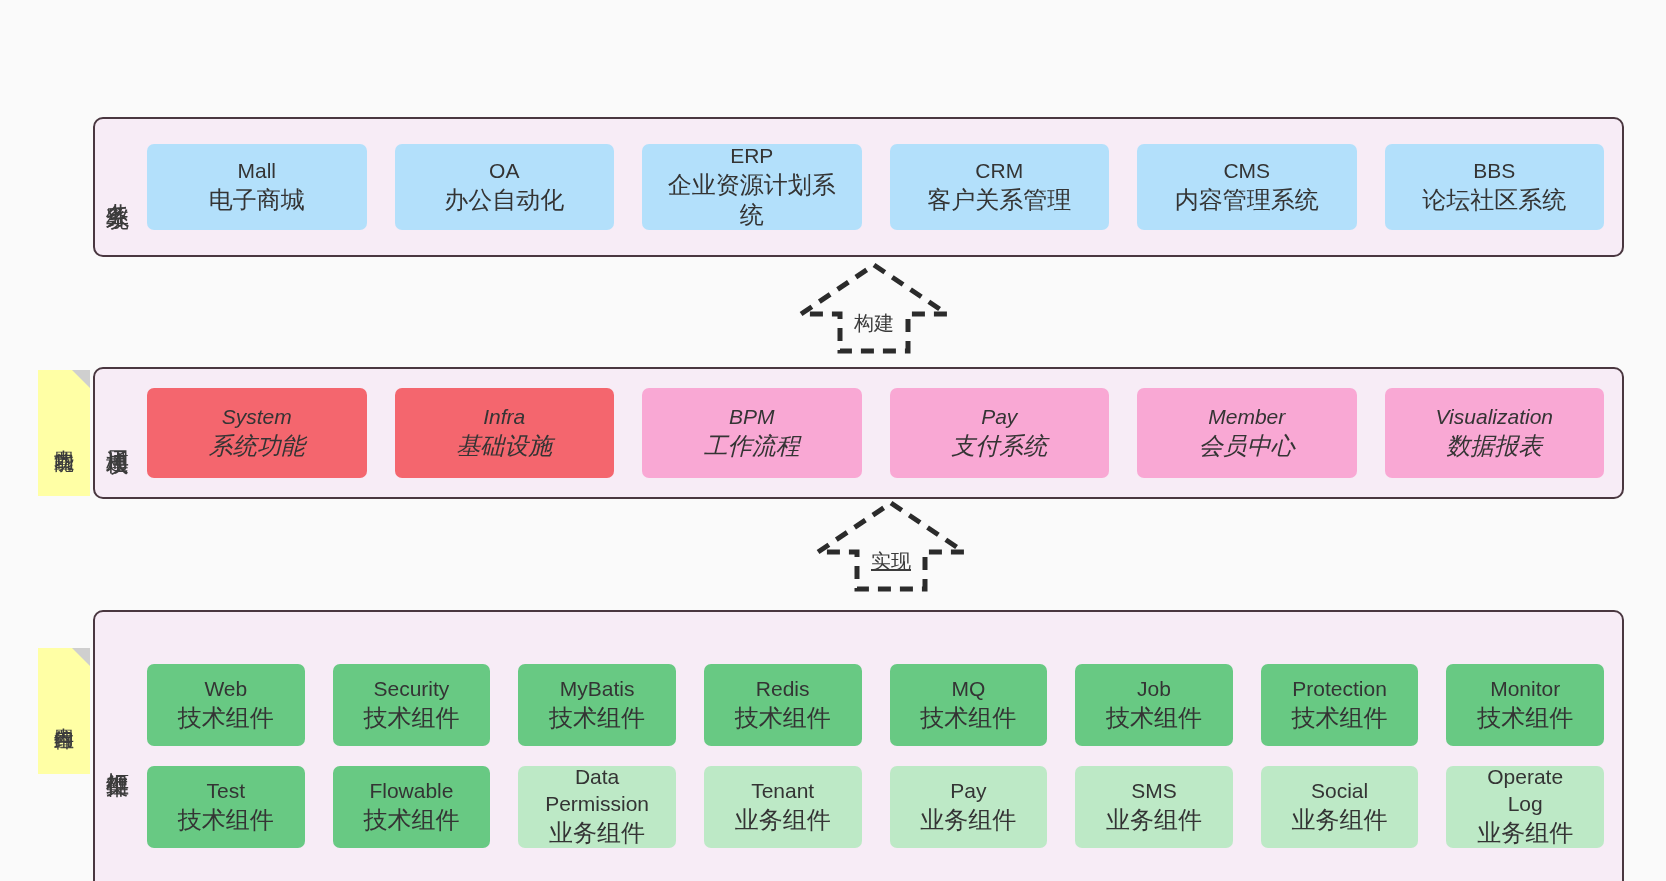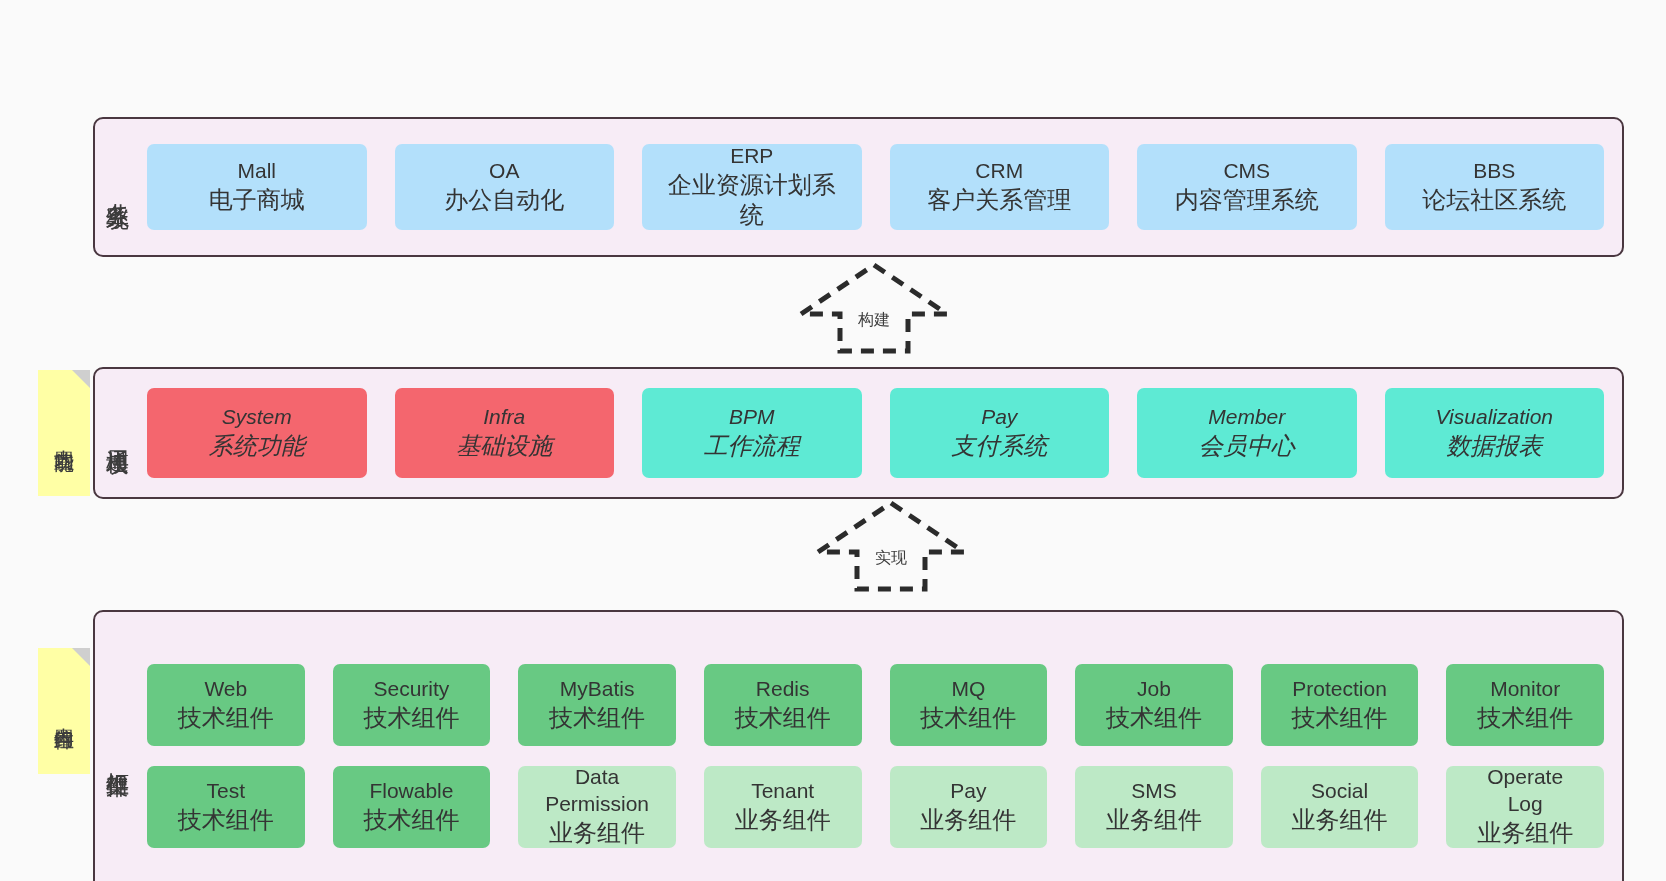--- a/index.html
+++ b/index.html
@@ -73,21 +73,21 @@
     line-height: 1.28;
     box-sizing: border-box;
     padding: 4px 24px;
   }
   .card .t1 { font-size: 21px; }
   .card .t2 { font-size: 24px; }
   .card .t1, .card .t2 { color: #343434; display: block; }
 
   .c-blue      { background: #b3e0fb; }
   .c-red       { background: #f4666e; }
-  .c-pink      { background: #5eead4; }
+  .c-pink      { background: #f9a8d4; }
   .c-green     { background: #68c983; }
   .c-lightgreen{ background: #bde9c6; }
 
   
   .h-biz  { height: 86px; }
   .h-mod  { height: 90px; font-style: italic; }
   .h-comp { height: 82px; }
 
   
   .note {
@@ -120,21 +120,21 @@
   
   .connector {
     position: absolute;
     z-index: 2;
   }
   .connector svg { display: block; overflow: visible; }
   .connector .conn-label {
     position: absolute;
     left: 0; right: 0;
     text-align: center;
-    font-size: 16px;
+    font-size: 20px;
     color: #3c3c3c;
     white-space: nowrap;
     user-select: none;
   }
 </style>
 </head>
 <body>
 
 <div id="stage">
 
@@ -225,21 +225,21 @@
         </div>
 
       </div>
     </div>
   </div>
 
   <div class="connector" id="connector-implement" style="left:815px; top:500px; width:152px; height:92px;">
     <svg width="152" height="92" viewBox="0 0 152 92" aria-hidden="true">
       <path d="M76 3 L149 52 L110 52 L110 89 L42 89 L42 52 L3 52 Z" fill="none" stroke="#2b2b2b" stroke-width="5" stroke-dasharray="13,9" stroke-linecap="butt" stroke-linejoin="miter"></path>
     </svg>
-    <div class="conn-label" style="top:48px;">实现</div>
+    <div class="conn-label" style="top:48px;text-decoration:underline;">实现</div>
   </div>
 
   <div class="note" id="note-components" style="left:38px; top:648px; height:126px;">
     <span class="fold"></span>
     <span class="noteinner">内置组件</span>
   </div>
 
   <div class="layer" id="layer-components" style="left:93px; top:610px; width:1531px; height:291px;">
     <div class="layer-label">框架组件</div>
     <div class="layer-body">

